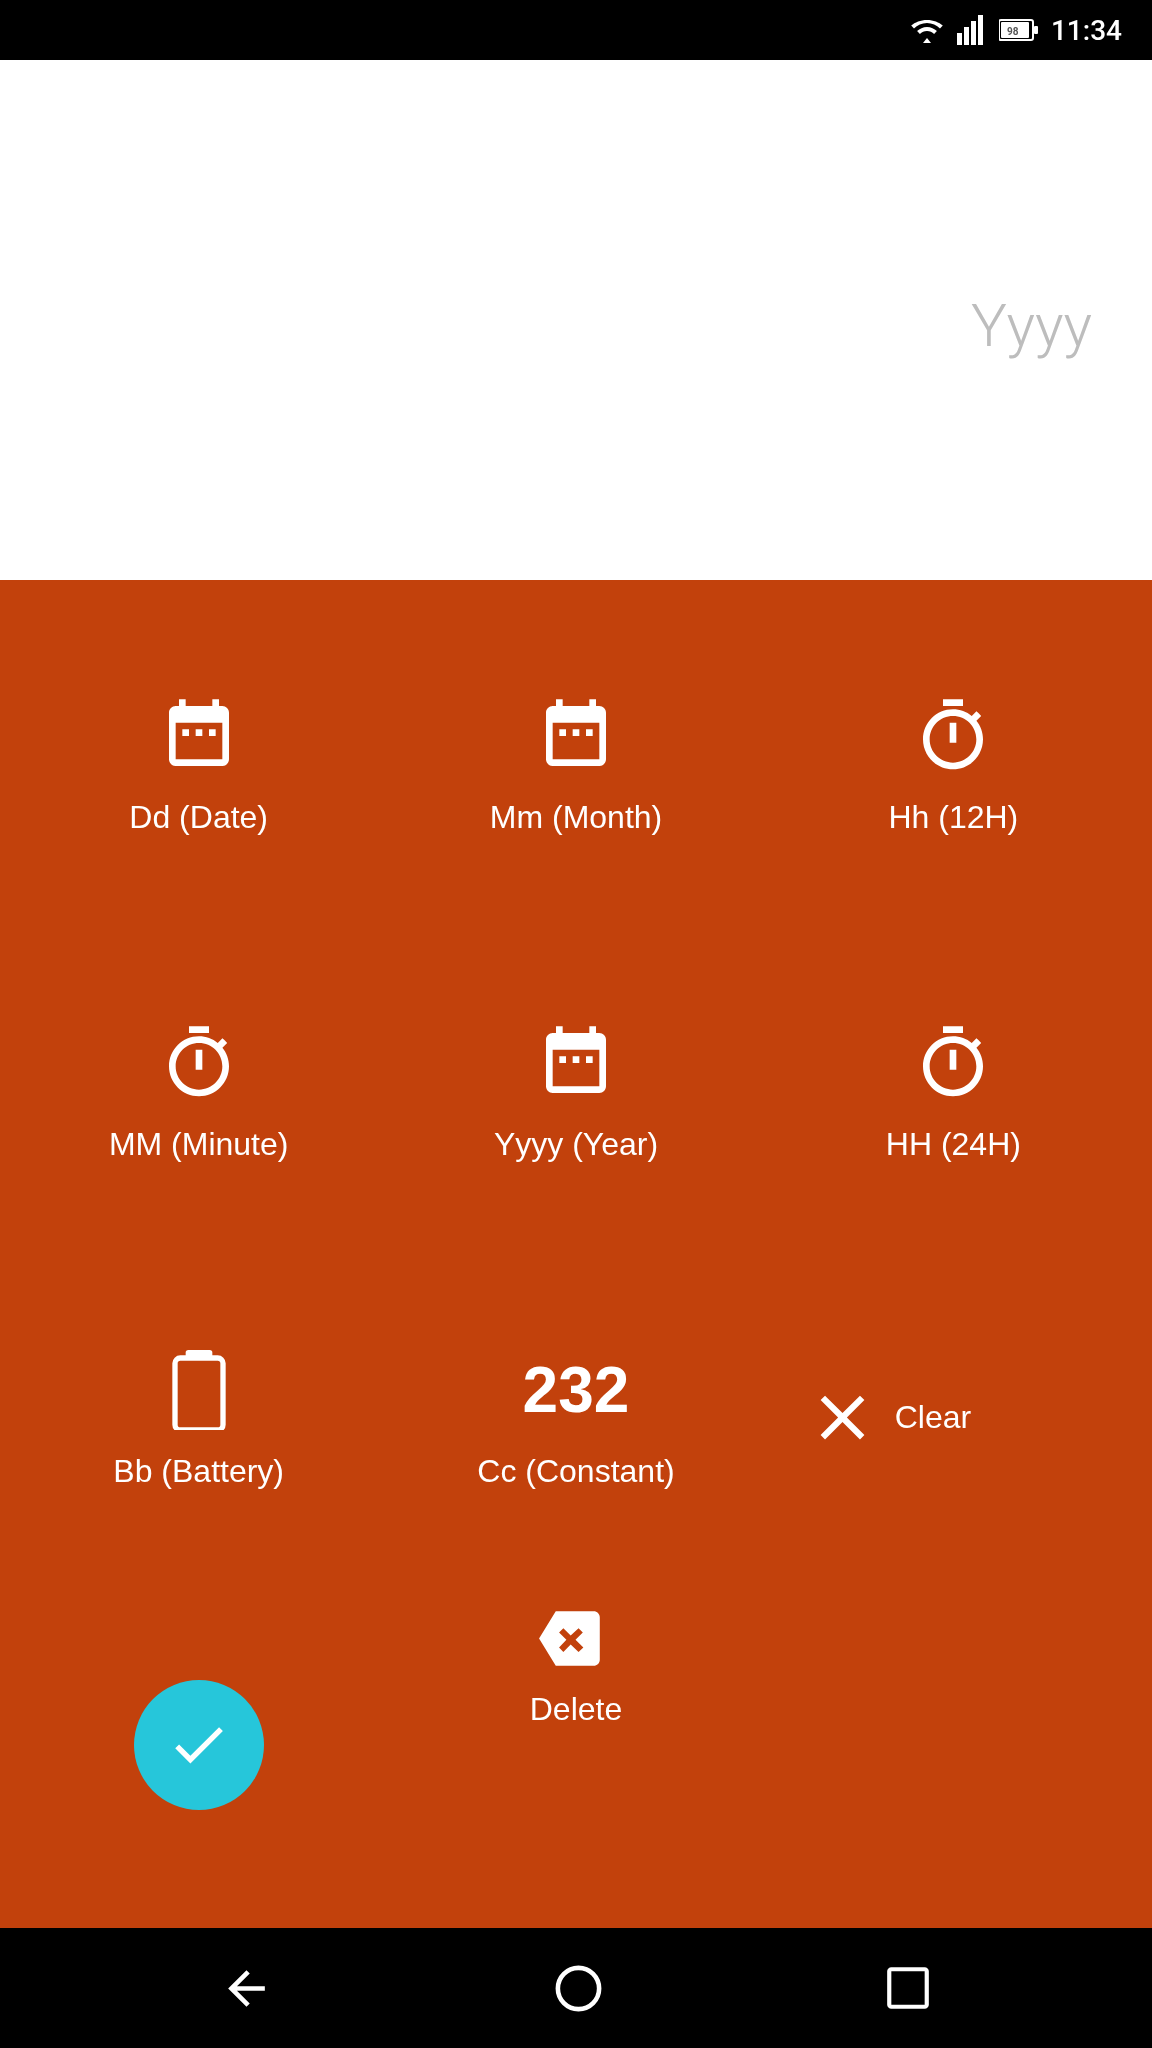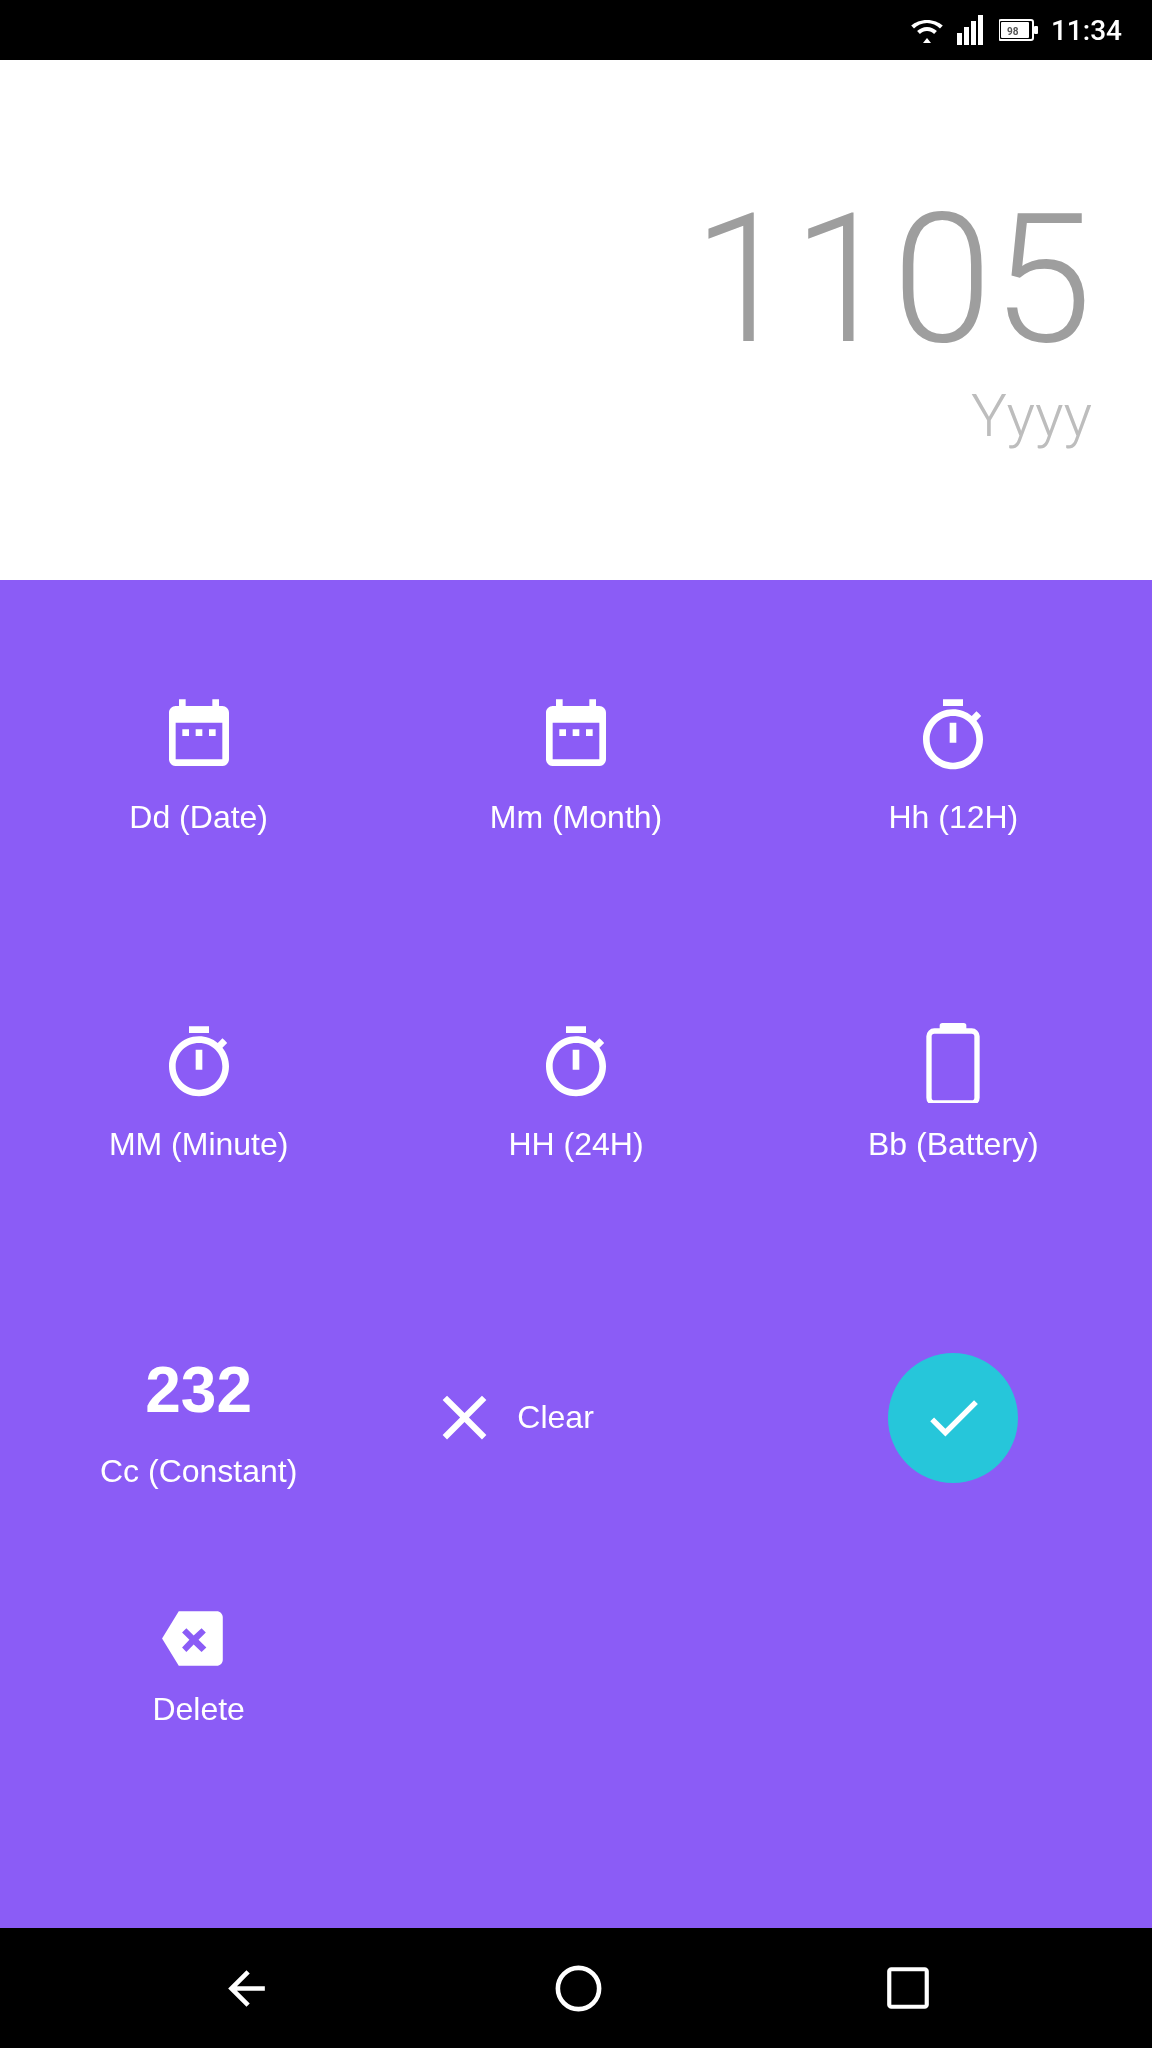--- a/index.html
+++ b/index.html
@@ -63,21 +63,21 @@
 
     .display-format {
       font-size: 60px;
       color: #bdbdbd;
       font-weight: 300;
       margin-top: 10px;
     }
 
     
     .button-grid {
-      background: #8b5cf6;
+      background: #c2410c;
       flex: 1;
       display: grid;
       grid-template-columns: 1fr 1fr 1fr;
       grid-template-rows: repeat(4, 1fr);
       padding: 20px 10px;
       gap: 0;
     }
 
     .grid-btn {
       display: flex;
@@ -229,21 +229,20 @@
       <rect x="0" y="2" width="34" height="20" rx="2" ry="2" fill="none" stroke="white" stroke-width="2"></rect>
       <rect x="2" y="4" width="28" height="16" rx="1" fill="white"></rect>
       <rect x="35" y="8" width="4" height="8" rx="1" fill="white"></rect>
       <text x="8" y="17" font-size="10" fill="#555" font-weight="bold">98</text>
     </svg>
     <span class="status-text">11:34</span>
   </div>
 </div>
 
 <div class="display-area">
-  <div class="display-number">1105</div>
   <div class="display-format">Yyyy</div>
 </div>
 
 <div class="button-grid">
 
   <button class="grid-btn">
     <div class="btn-icon">
       <svg class="calendar-icon-svg" viewBox="0 0 24 24" fill="white">
         <path d="M19 3h-1V1h-2v2H8V1H6v2H5C3.9 3 3 3.9 3 5v14c0 1.1.9 2 2 2h14c1.1 0 2-.9 2-2V5c0-1.1-.9-2-2-2zm0 16H5V8h14v11zM7 10h2v2H7zm4 0h2v2h-2zm4 0h2v2h-2z"></path>
       </svg>
@@ -272,20 +271,28 @@
 
   <button class="grid-btn">
     <div class="btn-icon">
       <svg class="timer-icon-svg" viewBox="0 0 24 24" fill="white">
         <path d="M15 1H9v2h6V1zm-4 13h2V8h-2v6zm8.03-6.61l1.42-1.42c-.43-.51-.9-.99-1.41-1.41l-1.42 1.42C16.07 4.74 14.12 4 12 4c-4.97 0-9 4.03-9 9s4.02 9 9 9 9-4.03 9-9c0-2.12-.74-4.07-1.97-5.61zM12 20c-3.87 0-7-3.13-7-7s3.13-7 7-7 7 3.13 7 7-3.13 7-7 7z"></path>
       </svg>
     </div>
     <span class="btn-label">MM (Minute)</span>
   </button>
 
+  <button class="grid-btn">
+    <div class="btn-icon">
+      <svg class="calendar-icon-svg" viewBox="0 0 24 24" fill="white">
+        <path d="M19 3h-1V1h-2v2H8V1H6v2H5C3.9 3 3 3.9 3 5v14c0 1.1.9 2 2 2h14c1.1 0 2-.9 2-2V5c0-1.1-.9-2-2-2zm0 16H5V8h14v11zM7 10h2v2H7zm4 0h2v2h-2zm4 0h2v2h-2z"></path>
+      </svg>
+    </div>
+    <span class="btn-label">Yyyy (Year)</span>
+  </button>
 
   <button class="grid-btn">
     <div class="btn-icon">
       <svg class="timer-icon-svg" viewBox="0 0 24 24" fill="white">
         <path d="M15 1H9v2h6V1zm-4 13h2V8h-2v6zm8.03-6.61l1.42-1.42c-.43-.51-.9-.99-1.41-1.41l-1.42 1.42C16.07 4.74 14.12 4 12 4c-4.97 0-9 4.03-9 9s4.02 9 9 9 9-4.03 9-9c0-2.12-.74-4.07-1.97-5.61zM12 20c-3.87 0-7-3.13-7-7s3.13-7 7-7 7 3.13 7 7-3.13 7-7 7z"></path>
       </svg>
     </div>
     <span class="btn-label">HH (24H)</span>
   </button>
 

